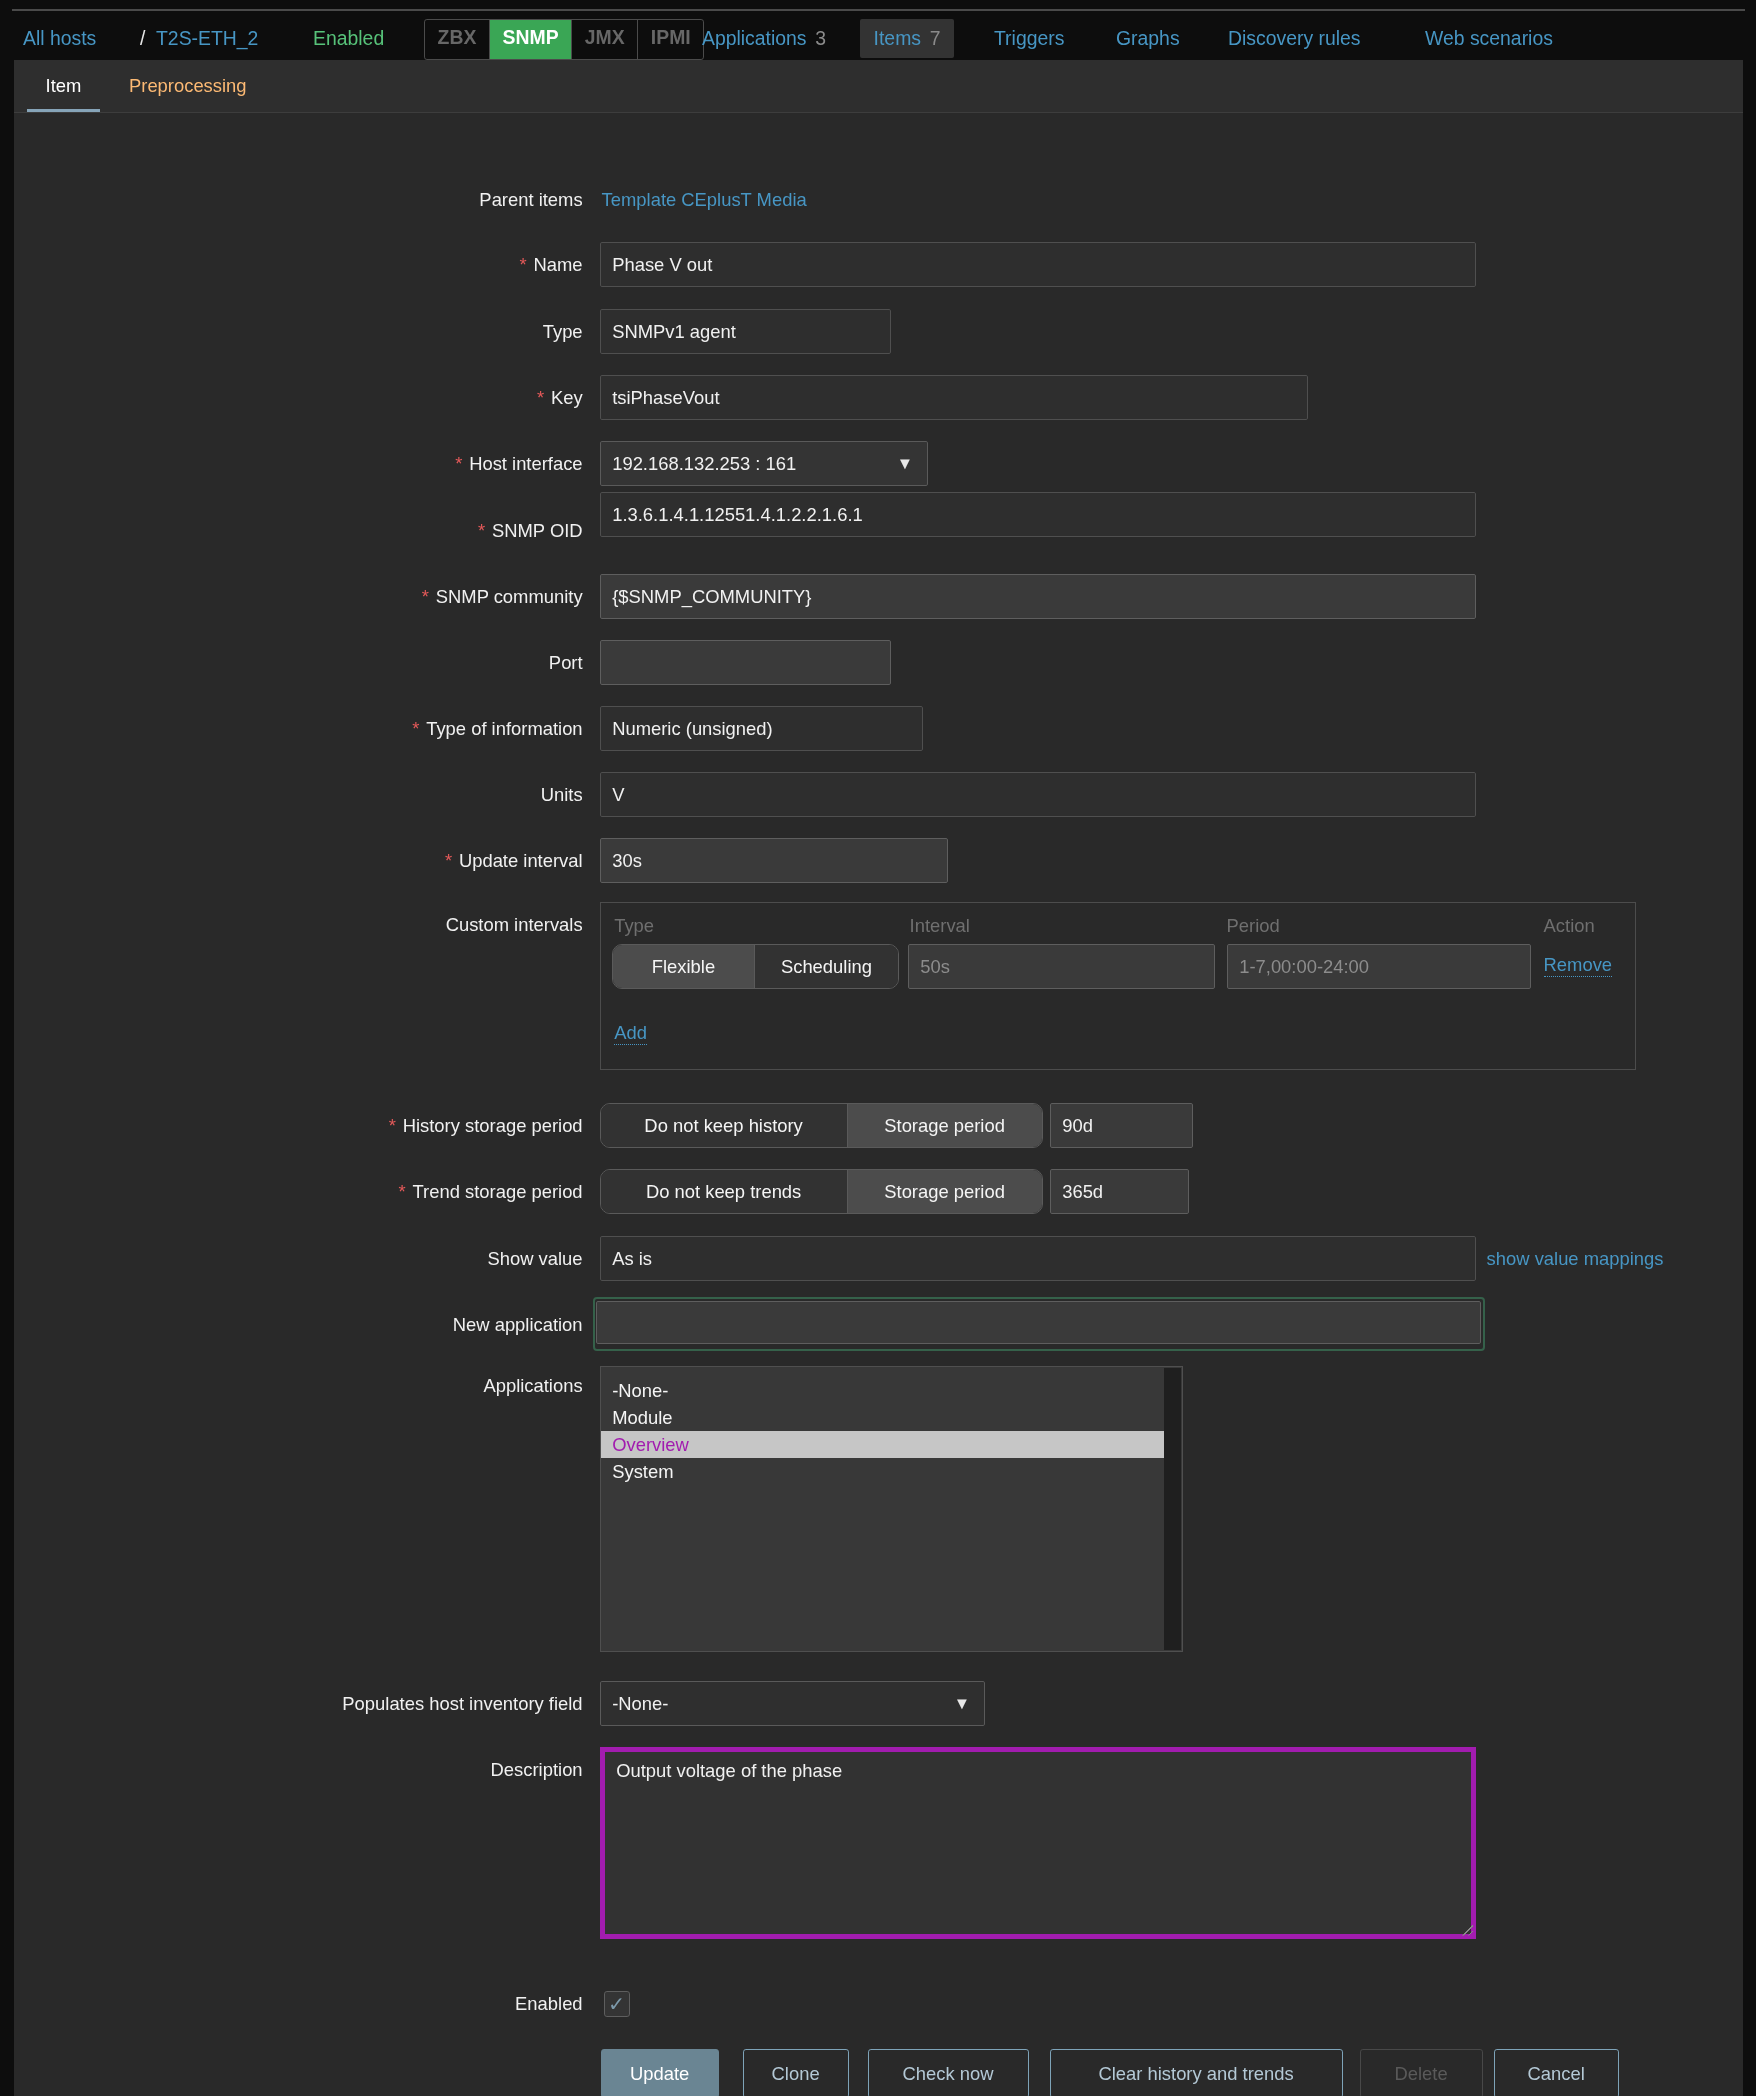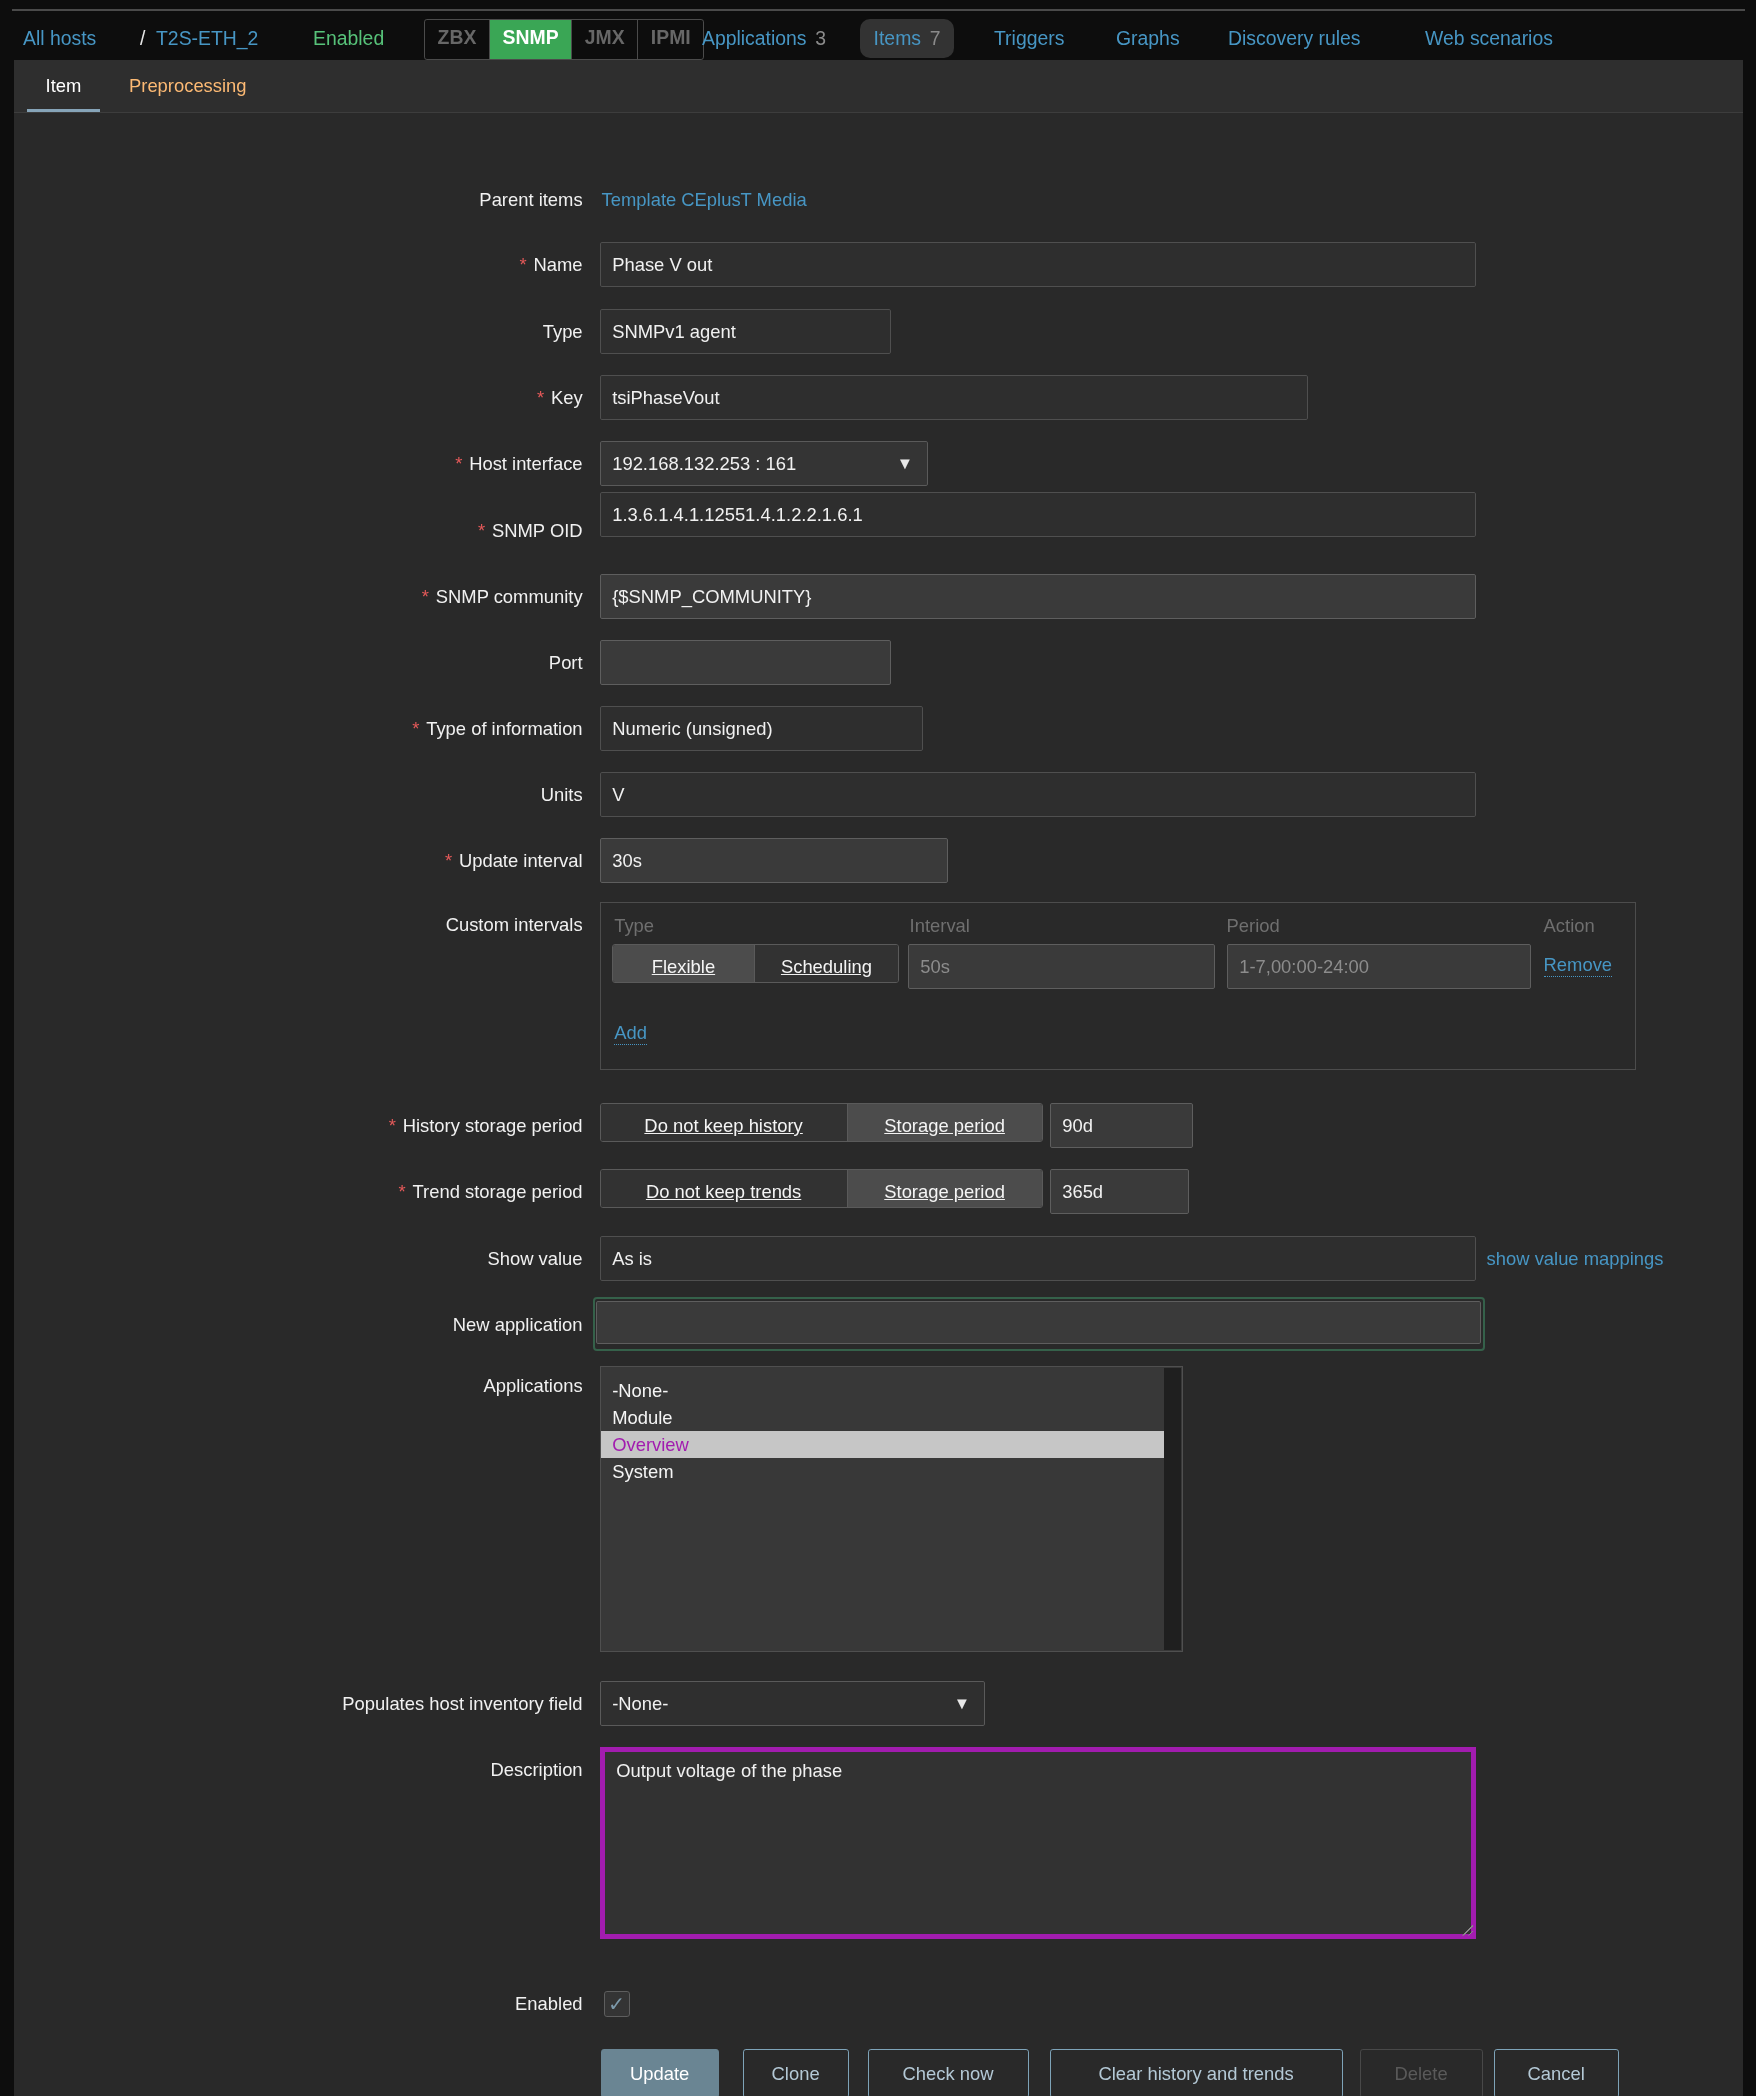--- a/index.html
+++ b/index.html
@@ -13,42 +13,42 @@
   .crumbbar{position:absolute;left:0;top:19.4px;width:1756px;height:39px;font-size:19.4px;}
   .crumbbar .abs{position:absolute;top:0;height:39px;line-height:39px;white-space:nowrap;}
   a.link{color:#4796c4;text-decoration:none;cursor:pointer;}
   .sep{color:#e8e8e8;}
   .status-enabled{color:#57c279;}
   .badge-group{display:flex;border:1px solid #4b4b4b;border-radius:2.9px;overflow:hidden;height:35px;top:1.9px;}
   .badge{padding:0 12.6px;line-height:35px;font-weight:bold;color:#676767;font-size:19.4px;}
   .badge + .badge{border-left:1px solid #4b4b4b;}
   .badge.on{background:#3aa655;color:#ffffff;}
   .count{color:#8a8a8a;margin-left:8.7px;}
-  .items-box{background:#333333;border-radius:10px;padding:0 13.6px;height:39px;top:0;}
+  .items-box{background:#333333;border-radius:2px;padding:0 13.6px;height:39px;top:0;}
   
   .container{position:absolute;left:13.6px;top:60px;width:1729px;height:2036px;background:#292929;}
   .tabbar{position:absolute;left:0;top:0;width:1729px;height:53px;background:#2e2e2e;border-bottom:1px solid #3d3d3d;box-sizing:border-box;}
   .tab{position:absolute;top:0;height:49px;line-height:51px;padding:0 18.4px;cursor:pointer;}
   .tab.active{color:#ffffff;border-bottom:3.9px solid #86a4b8;}
   .tab.inactive{color:#fdba74;}
   
   .flabel{position:absolute;left:0;width:569px;text-align:right;line-height:45px;color:#f1f1f1;white-space:nowrap;}
   .req{color:#e45959;margin-right:6.8px;}
   .input{position:absolute;box-sizing:border-box;height:45px;background:#2e2e2e;border:1px solid #4f4f4f;
          border-radius:1.9px;color:#f1f1f1;font-size:18.4px;font-family:inherit;padding:0 11.6px;outline:none;}
   .input.lighter{background:#3a3a3a;border-color:#5e5e5e;}
   .input.graytext{color:#8c8c8c;}
   .selectbox{position:absolute;box-sizing:border-box;height:45px;background:#343434;border:1px solid #5a5a5a;
          border-radius:1.9px;line-height:43px;padding:0 11.6px;cursor:pointer;}
   .selectbox .arrow{position:absolute;right:13.6px;top:0;color:#e8e8e8;font-size:16.5px;}
   .linktext{position:absolute;line-height:45px;color:#4796c4;cursor:pointer;white-space:nowrap;}
   .actionlink{color:#4796c4;border-bottom:1px dotted #4796c4;cursor:pointer;line-height:23px;}
   .groupbox{position:absolute;box-sizing:border-box;border:1px solid #4c4c4c;background:#292929;}
   .ghead{position:absolute;color:#6f6f6f;line-height:29px;white-space:nowrap;}
-  .seg{position:absolute;display:flex;height:39px;box-sizing:border-box;border:1px solid #5a5a5a;border-radius:3px;overflow:hidden;text-decoration:underline;}
+  .seg{position:absolute;display:flex;height:45px;box-sizing:border-box;border:1px solid #5a5a5a;border-radius:10px;overflow:hidden;}
   .segbtn{box-sizing:border-box;height:43px;line-height:43px;text-align:center;color:#f5f5f5;background:#323232;cursor:pointer;white-space:nowrap;}
   .segbtn + .segbtn{border-left:1px solid #5a5a5a;}
   .segbtn.sel{background:#4c4c4c;}
   
   .listbox{position:absolute;box-sizing:border-box;background:#383838;border:1px solid #4f4f4f;}
   .lb-opt{position:relative;height:27px;line-height:27px;padding-left:11.6px;color:#f5f5f5;margin-right:17.5px;cursor:pointer;}
   .lb-opt.sel{background:#c6c6c6;color:#a21caf;}
   .lb-track{position:absolute;top:1px;right:1px;bottom:1px;width:16.5px;background:#1f1f1f;}
   .textarea{position:absolute;box-sizing:border-box;background:#323232;border:5px solid #a21caf;color:#f1f1f1;
             font-family:inherit;font-size:18.4px;padding:7.8px 11.6px;resize:none;outline:none;}

